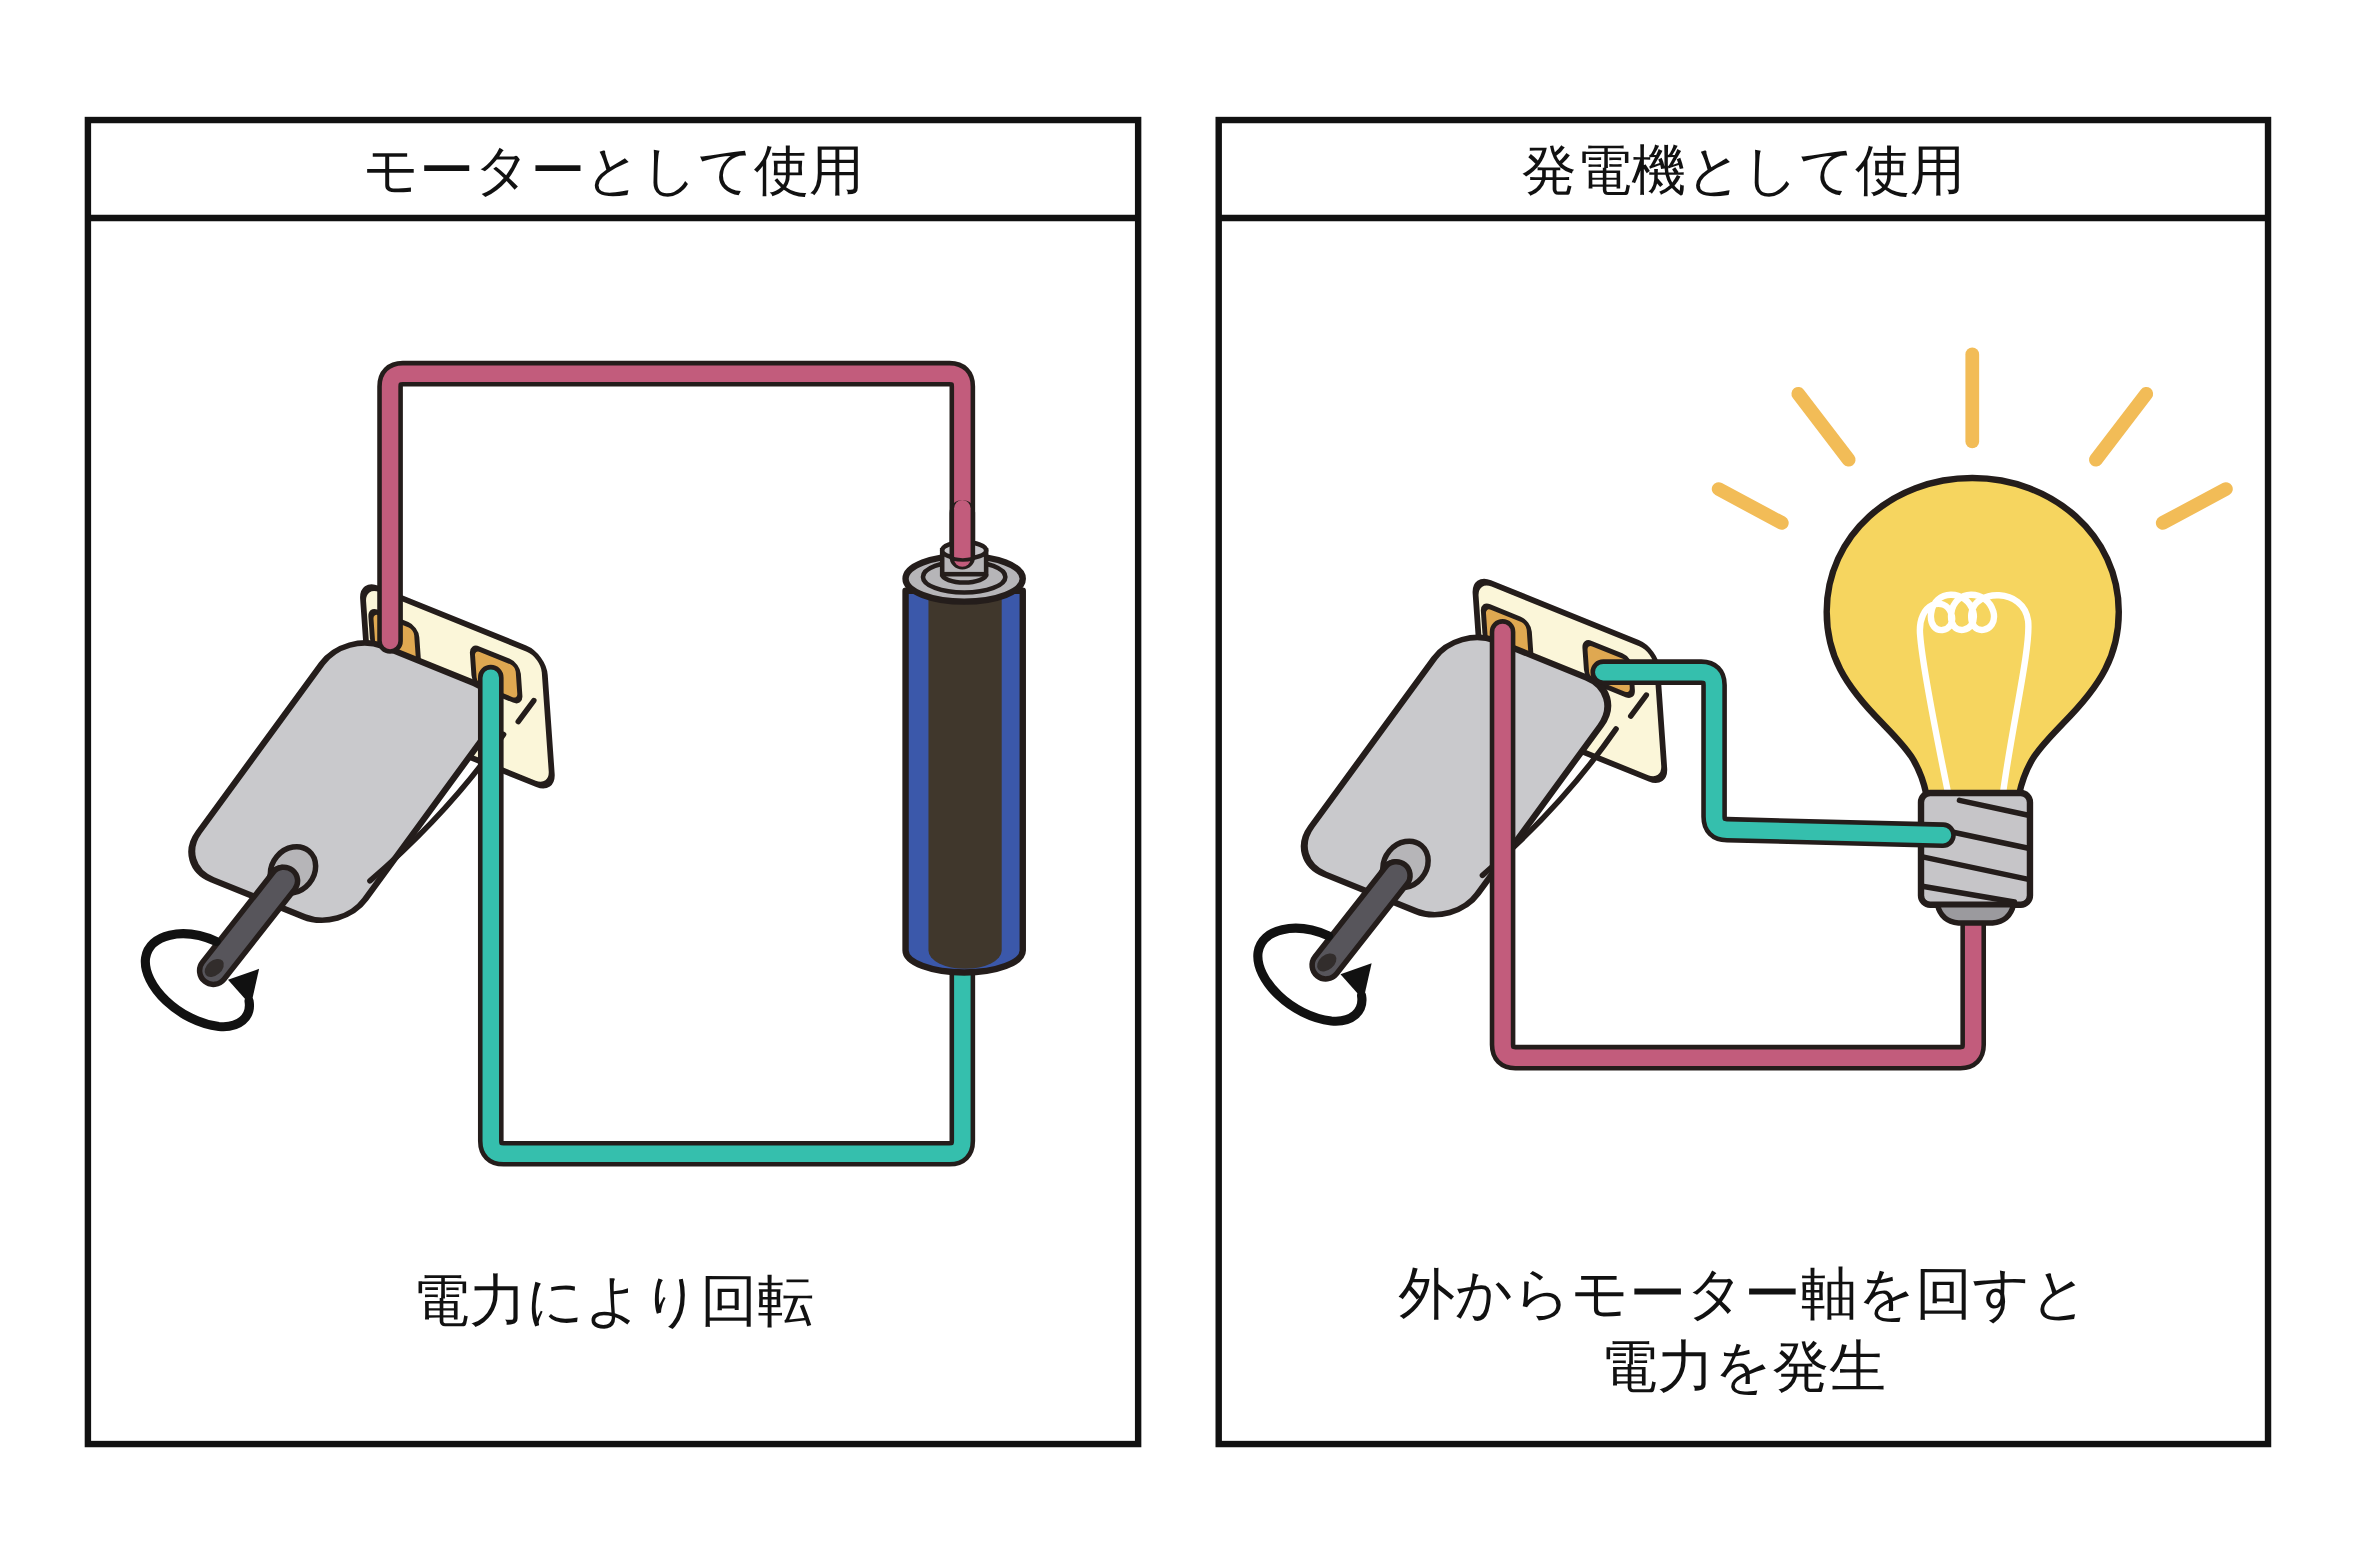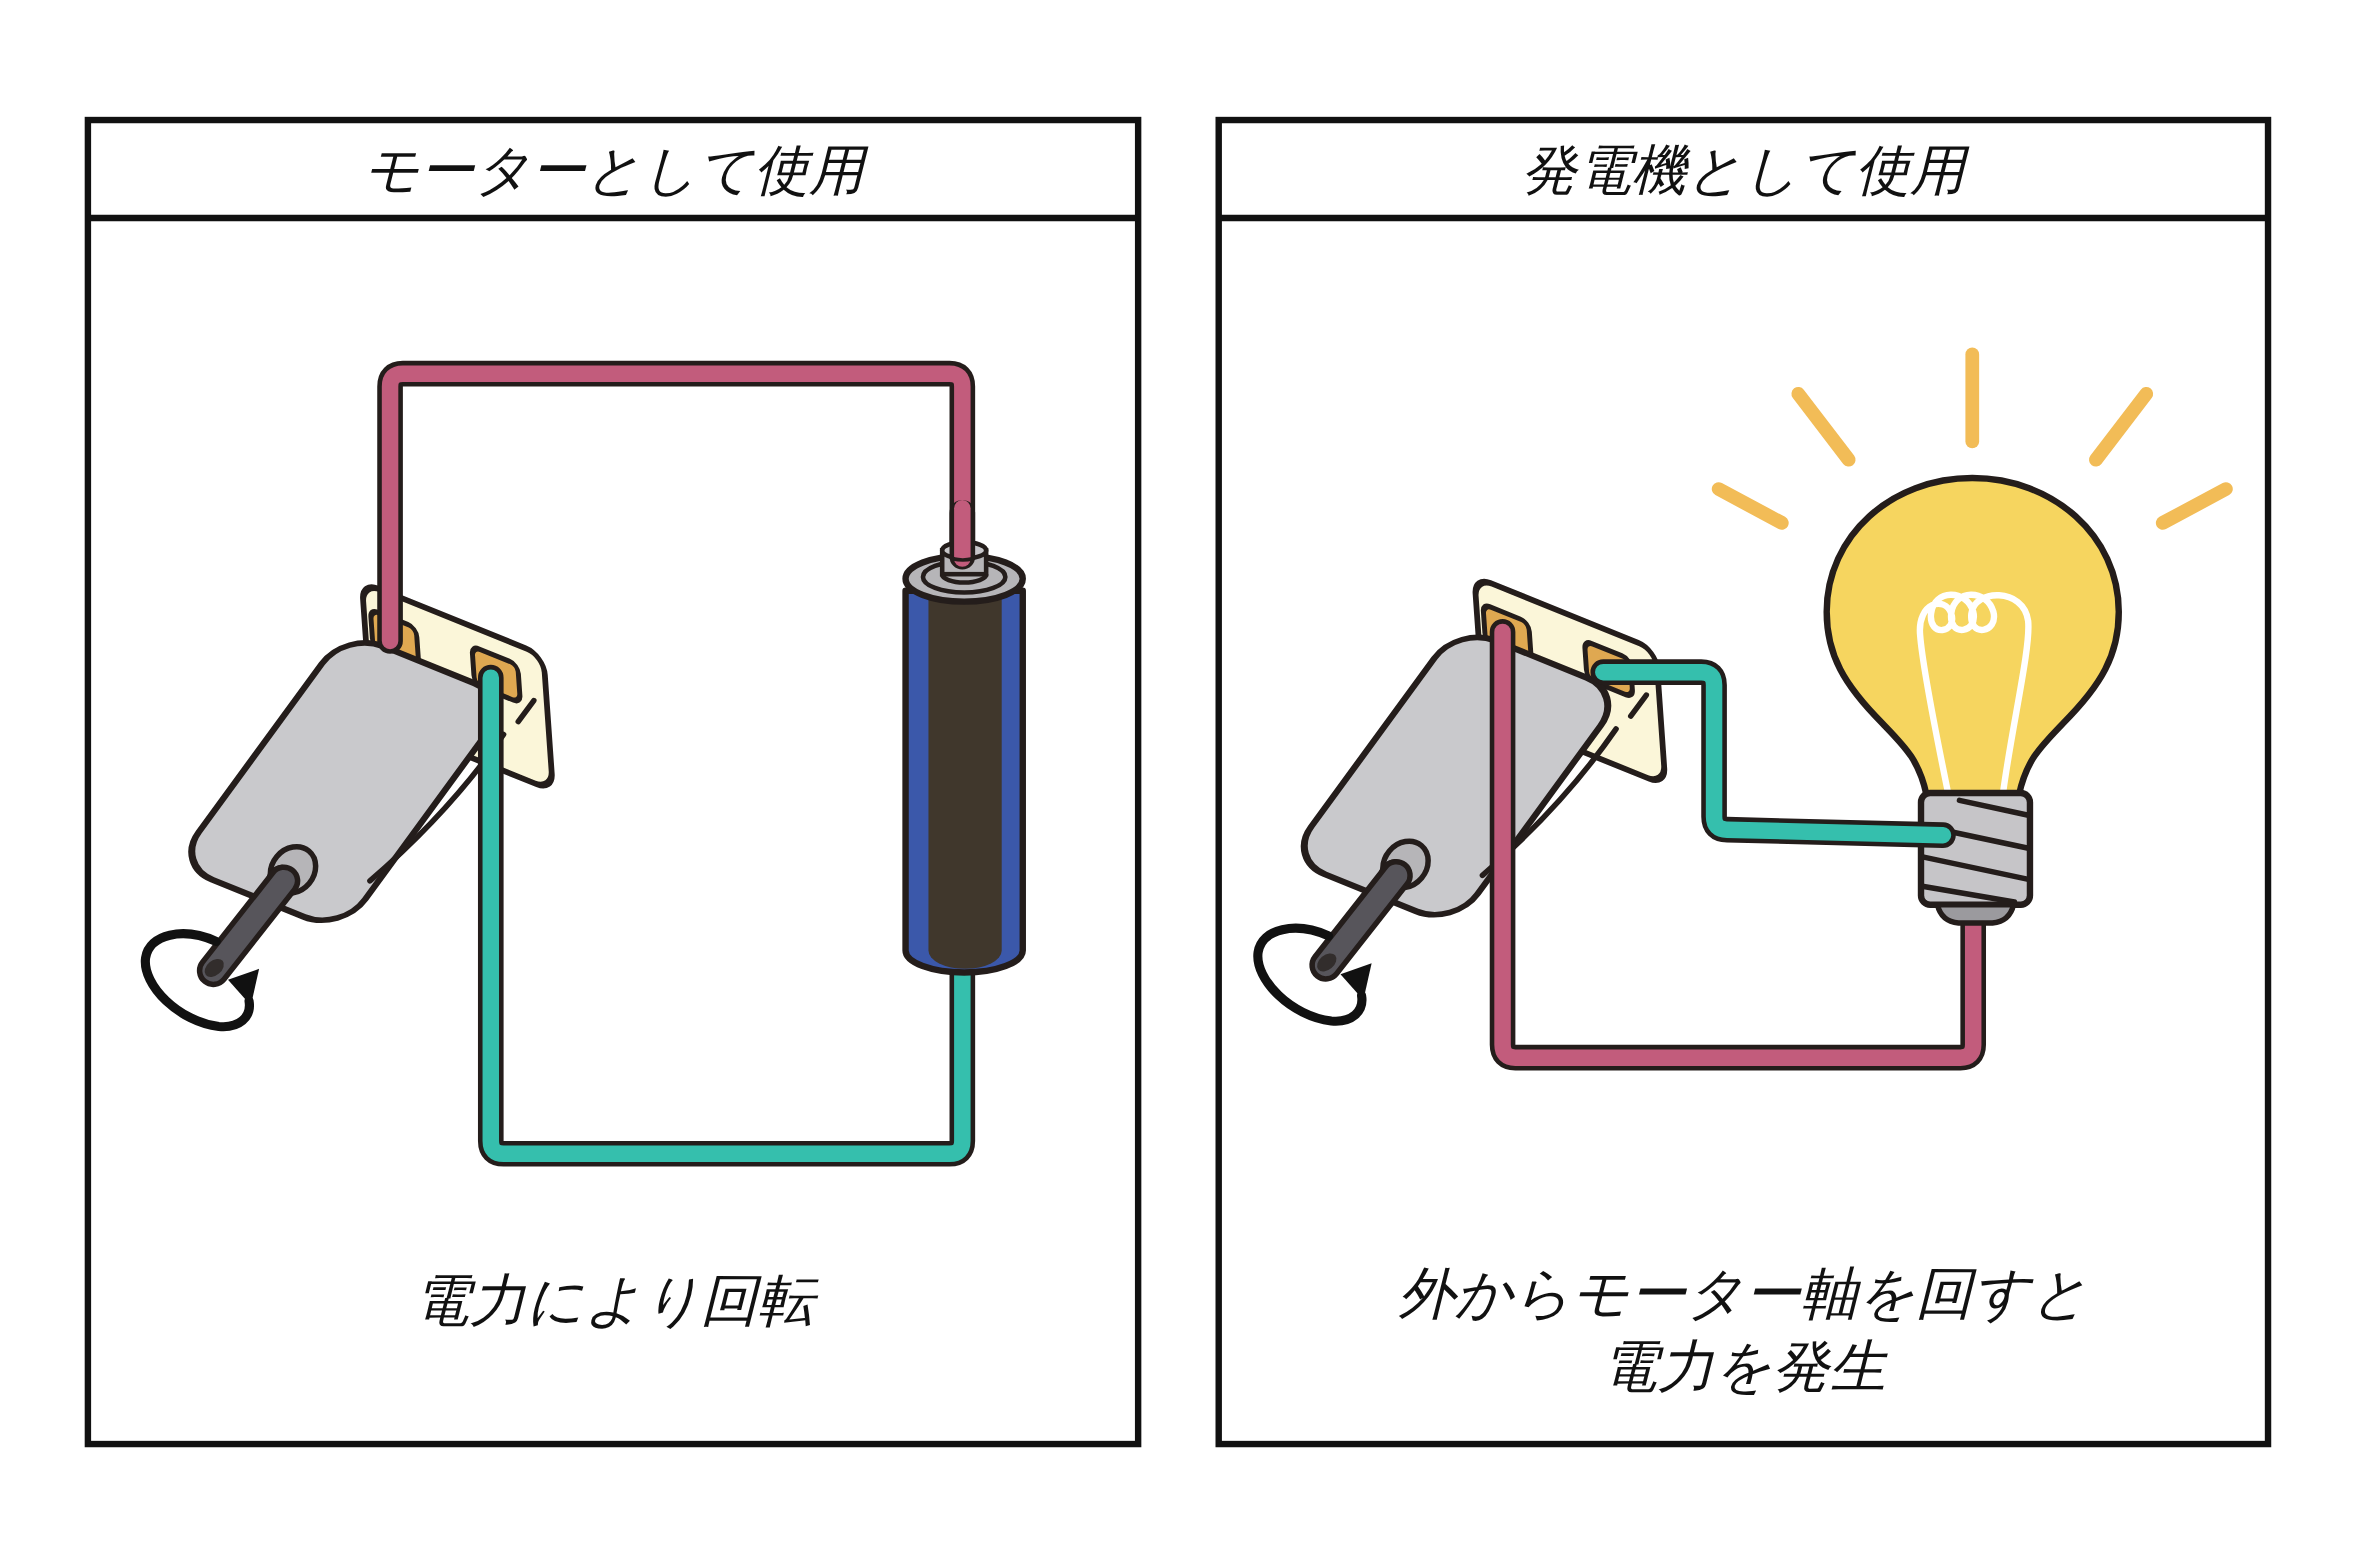--- a/index.html
+++ b/index.html
@@ -1,17 +1,17 @@
 <!DOCTYPE html>
 <html style="--background: #ffffff; --border: #111111; --text: #111111; --outline: #241d1b; --wire-red: #c25c7c; --wire-teal: #35bfad; --motor-body: #c9c9cc; --motor-cap: #fbf6d9; --terminal-gold: #dfa851; --battery-blue: #3b58aa; --battery-band: #40372c; --metal: #b6b5b8; --metal-light: #c8c7ca; --metal-mid: #a3a2a6; --shaft: #57555b; --bulb-yellow: #f6d55f; --ray-amber: #f2bc57; --base-gray: #c6c5c8; --tip-gray: #9b9a9e; --filament-white: #ffffff;font-size:14.6px"><head>
 <meta charset="utf-8">
 <style>
   html,body { margin:0; padding:0; background:#ffffff; }
   .stage { position:relative; width:2366px; height:1565px; background:var(--background,#fff);
-           font-family:"Liberation Sans", sans-serif;font-style:italic; }
+           font-family:"Liberation Sans", sans-serif; }
   svg { display:block; }
 
   .panel-box { fill:#ffffff; stroke:var(--border); stroke-width:7; }
   .sep { stroke:var(--border); stroke-width:7; }
 
   .t-title   { font-family:"Liberation Sans", sans-serif; font-size:60px; font-weight:500;
                fill:var(--text); text-anchor:middle; }
   .t-caption { font-family:"Liberation Sans", sans-serif; font-size:62px; font-weight:500;
                fill:var(--text); text-anchor:middle; }
 

